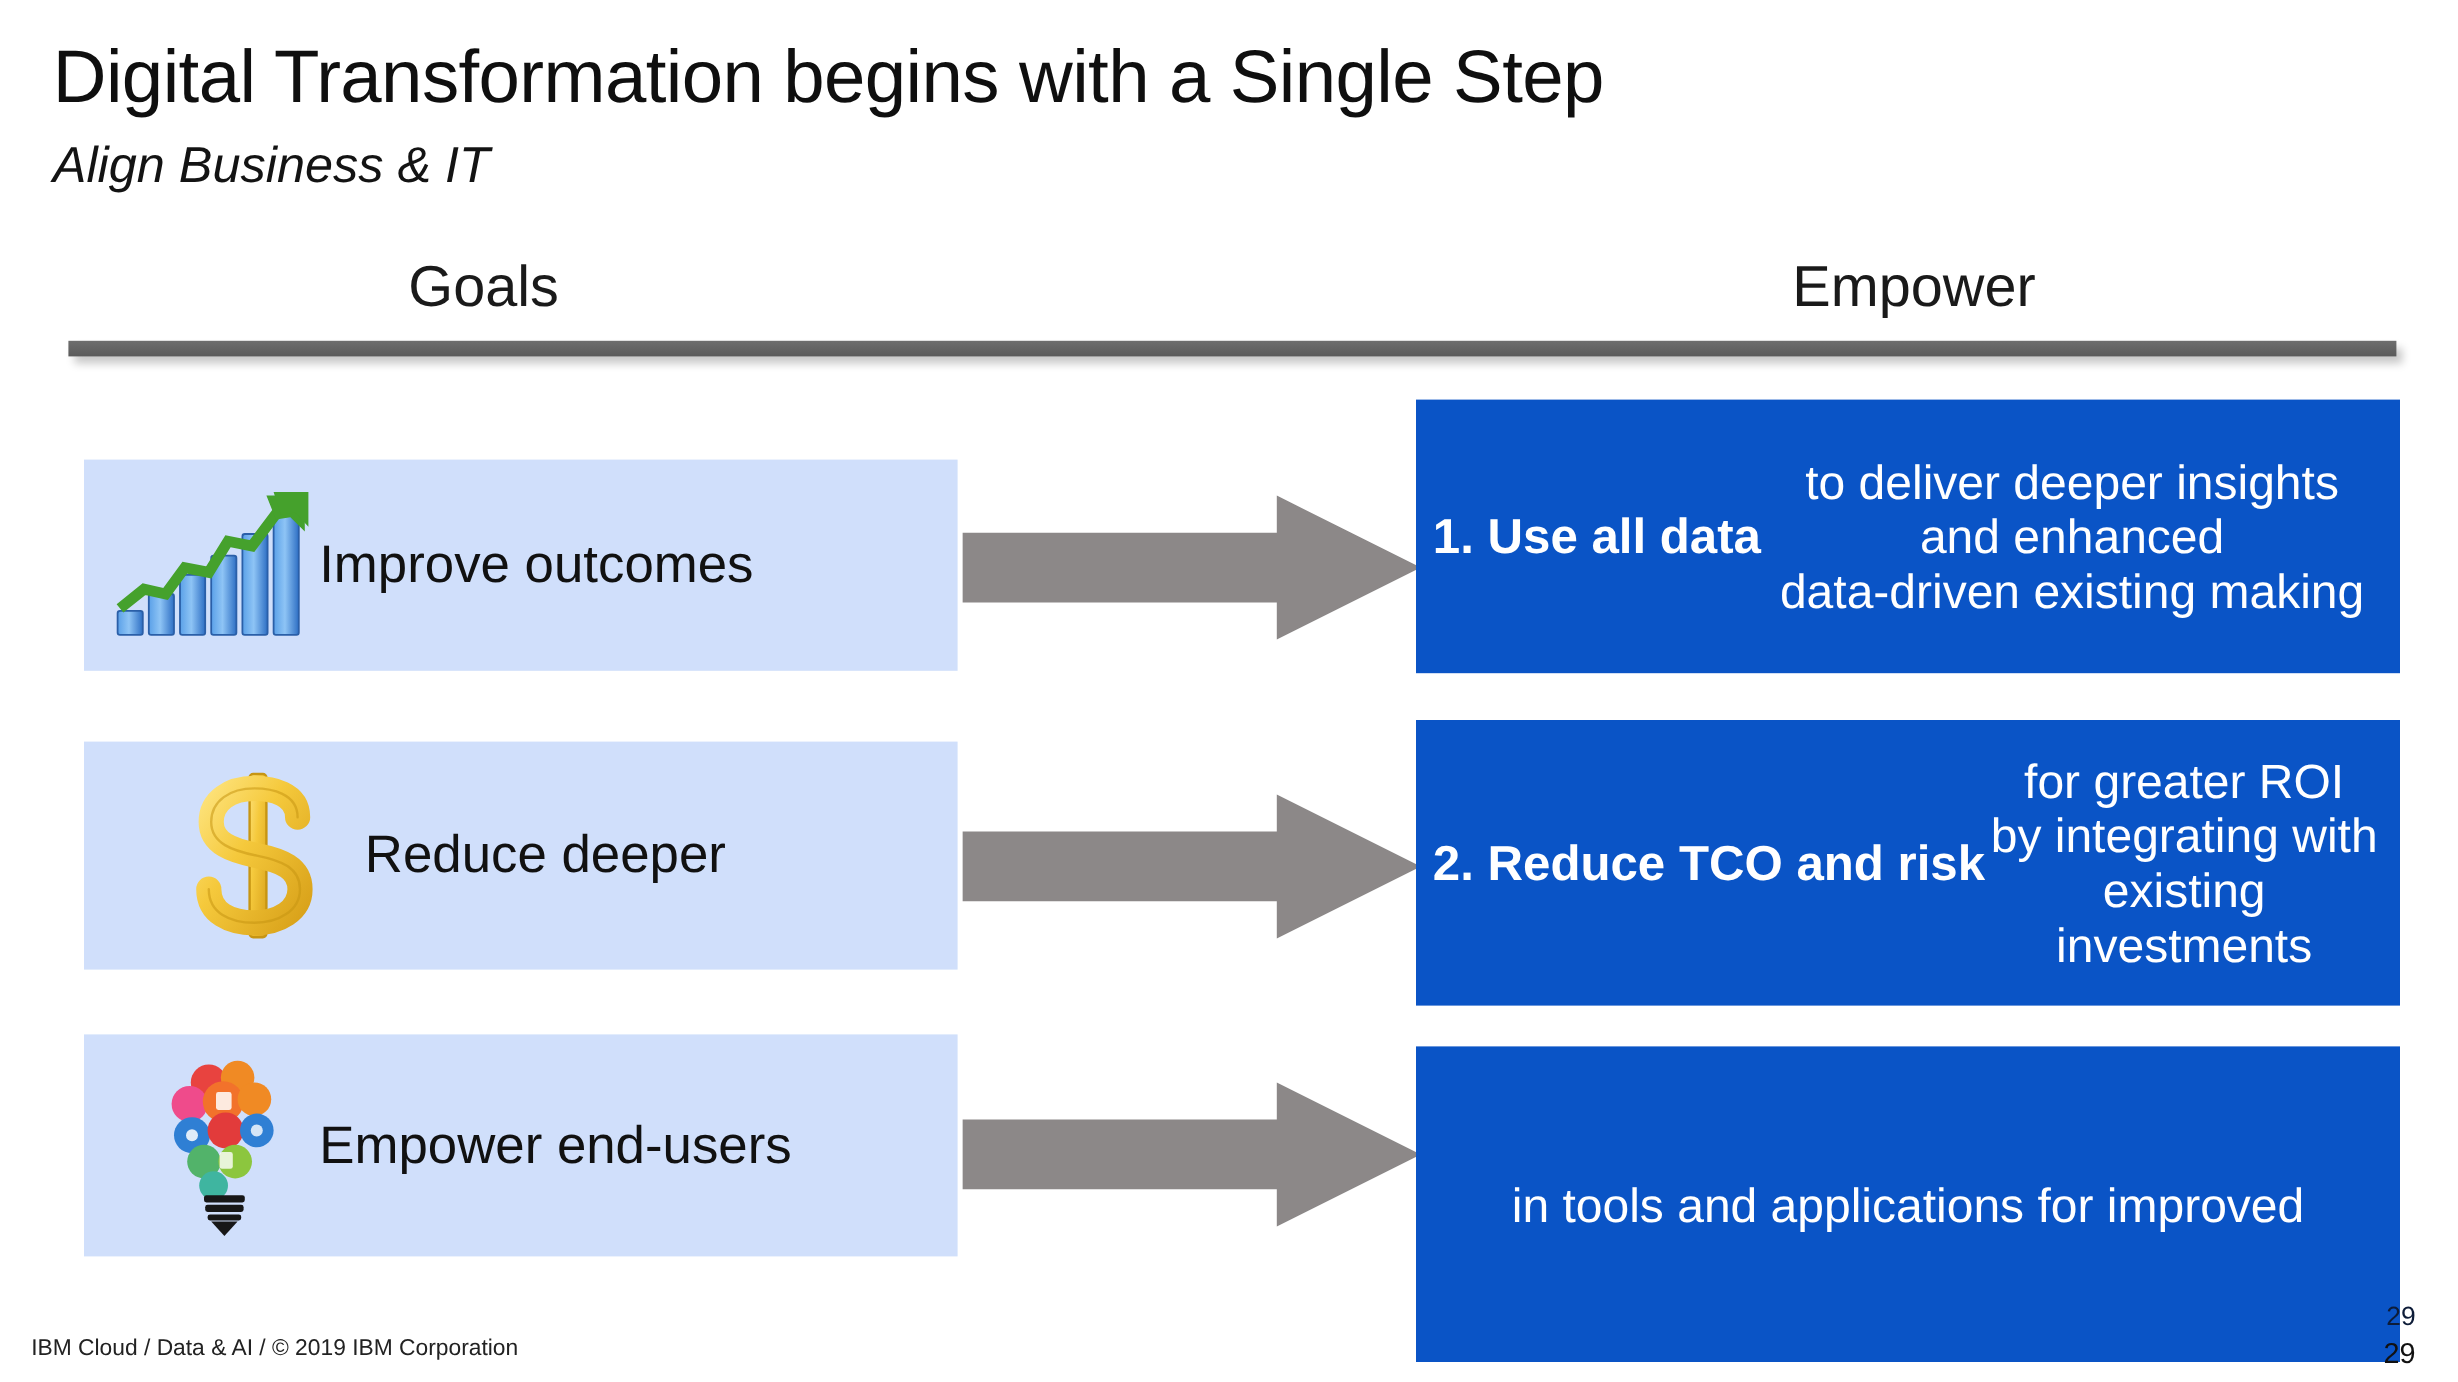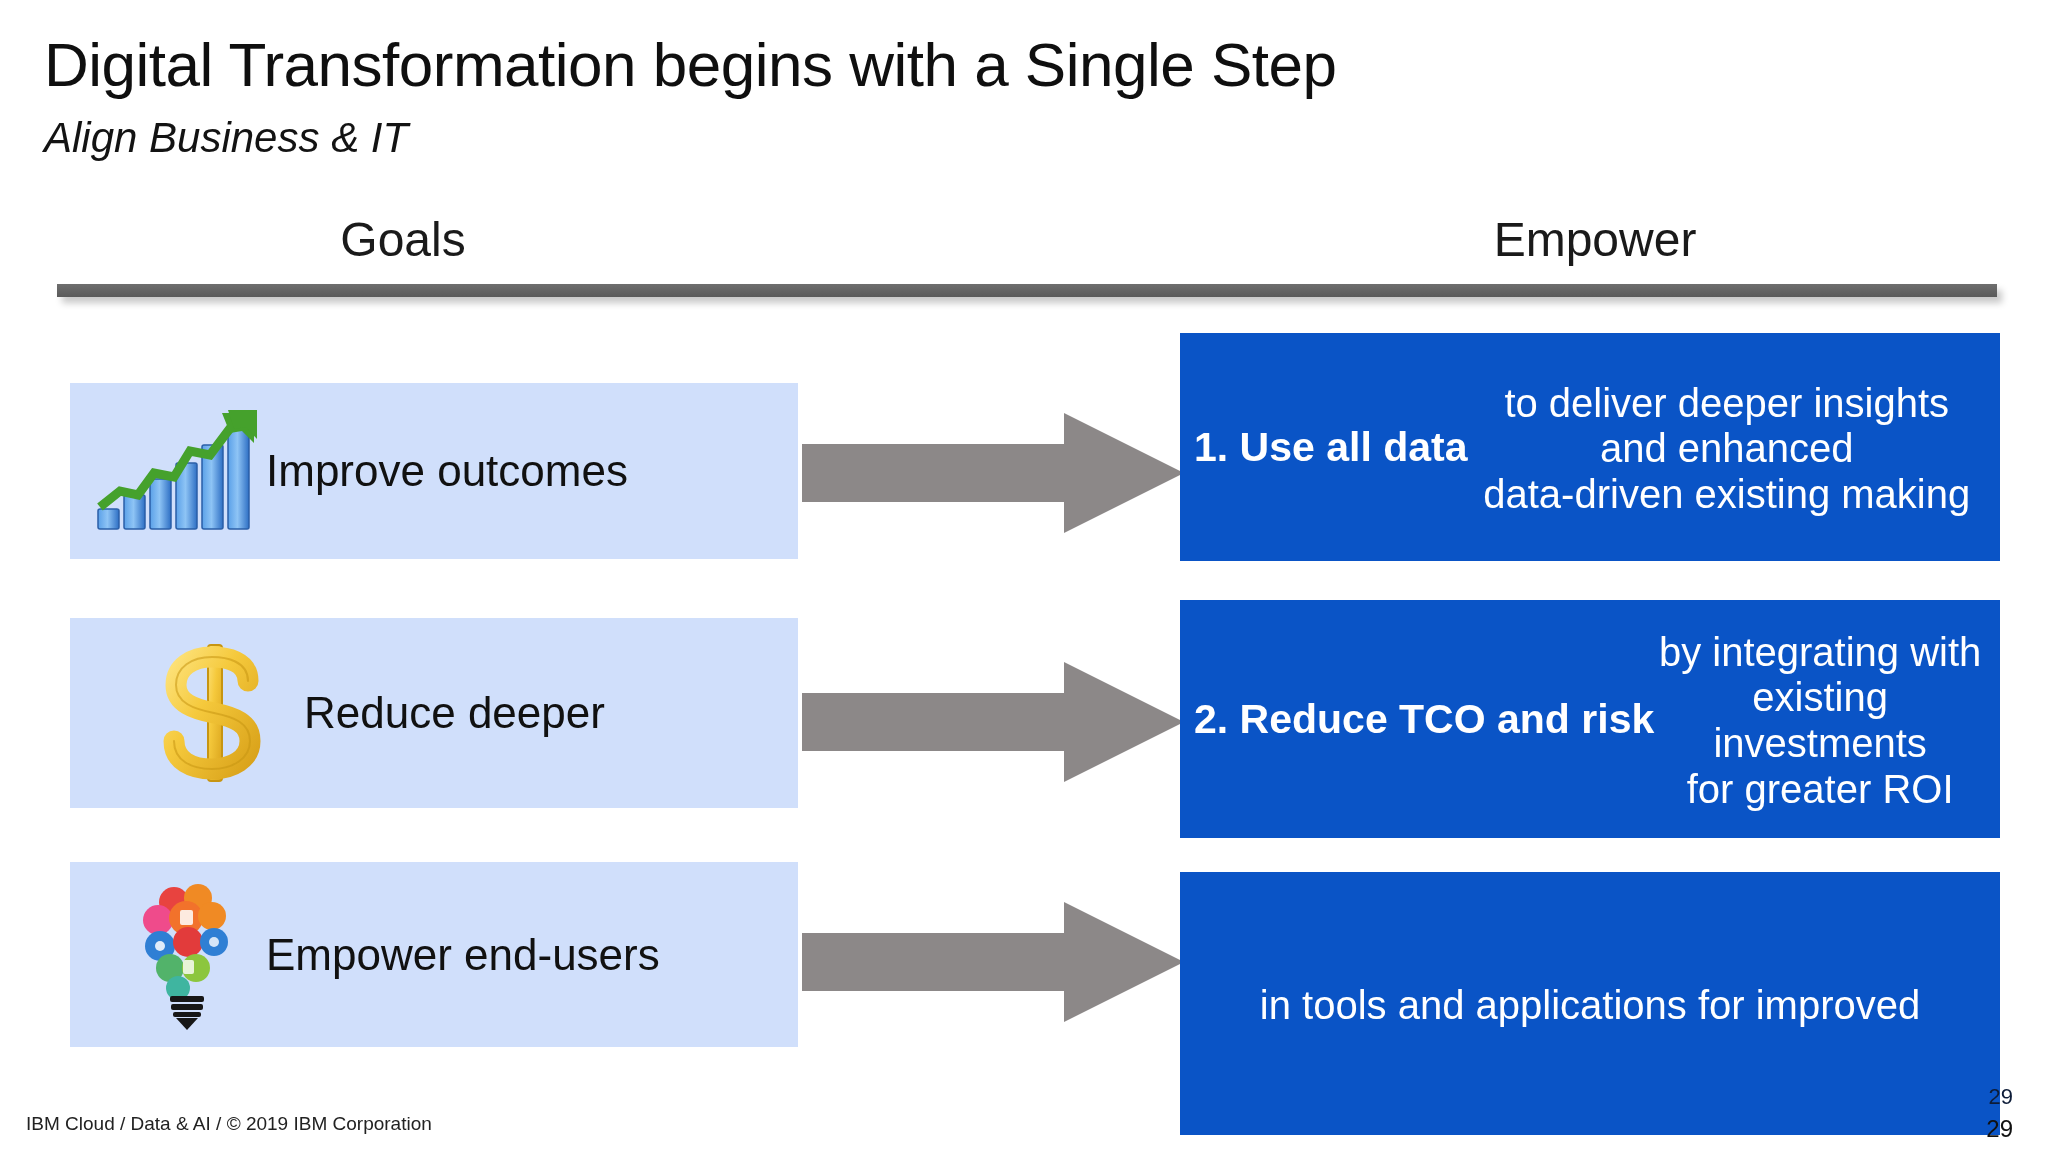--- a/index.html
+++ b/index.html
@@ -204,22 +204,22 @@
 
     <span class="arrow">
       <svg viewBox="0 0 382 124" width="382" height="124" xmlns="http://www.w3.org/2000/svg">
         <polygon points="0,33 262,33 262,2 382,62 262,122 262,91 0,91" fill="#8c8888"></polygon>
       </svg>
     </span>
 
     <div class="sol-card">
       <div class="sol-head">2. Reduce TCO and risk</div>
       <div class="sol-body">
+        <div>for greater ROI</div>
         <div>by integrating with existing investments</div>
-        <div>for greater ROI</div>
       </div>
     </div>
   </div>
 
   <div class="row row-3">
 
     <div class="goal-card">
       <span class="goal-icon icon-bulb">
         <svg viewBox="0 0 120 150" width="120" height="150" xmlns="http://www.w3.org/2000/svg">
 

